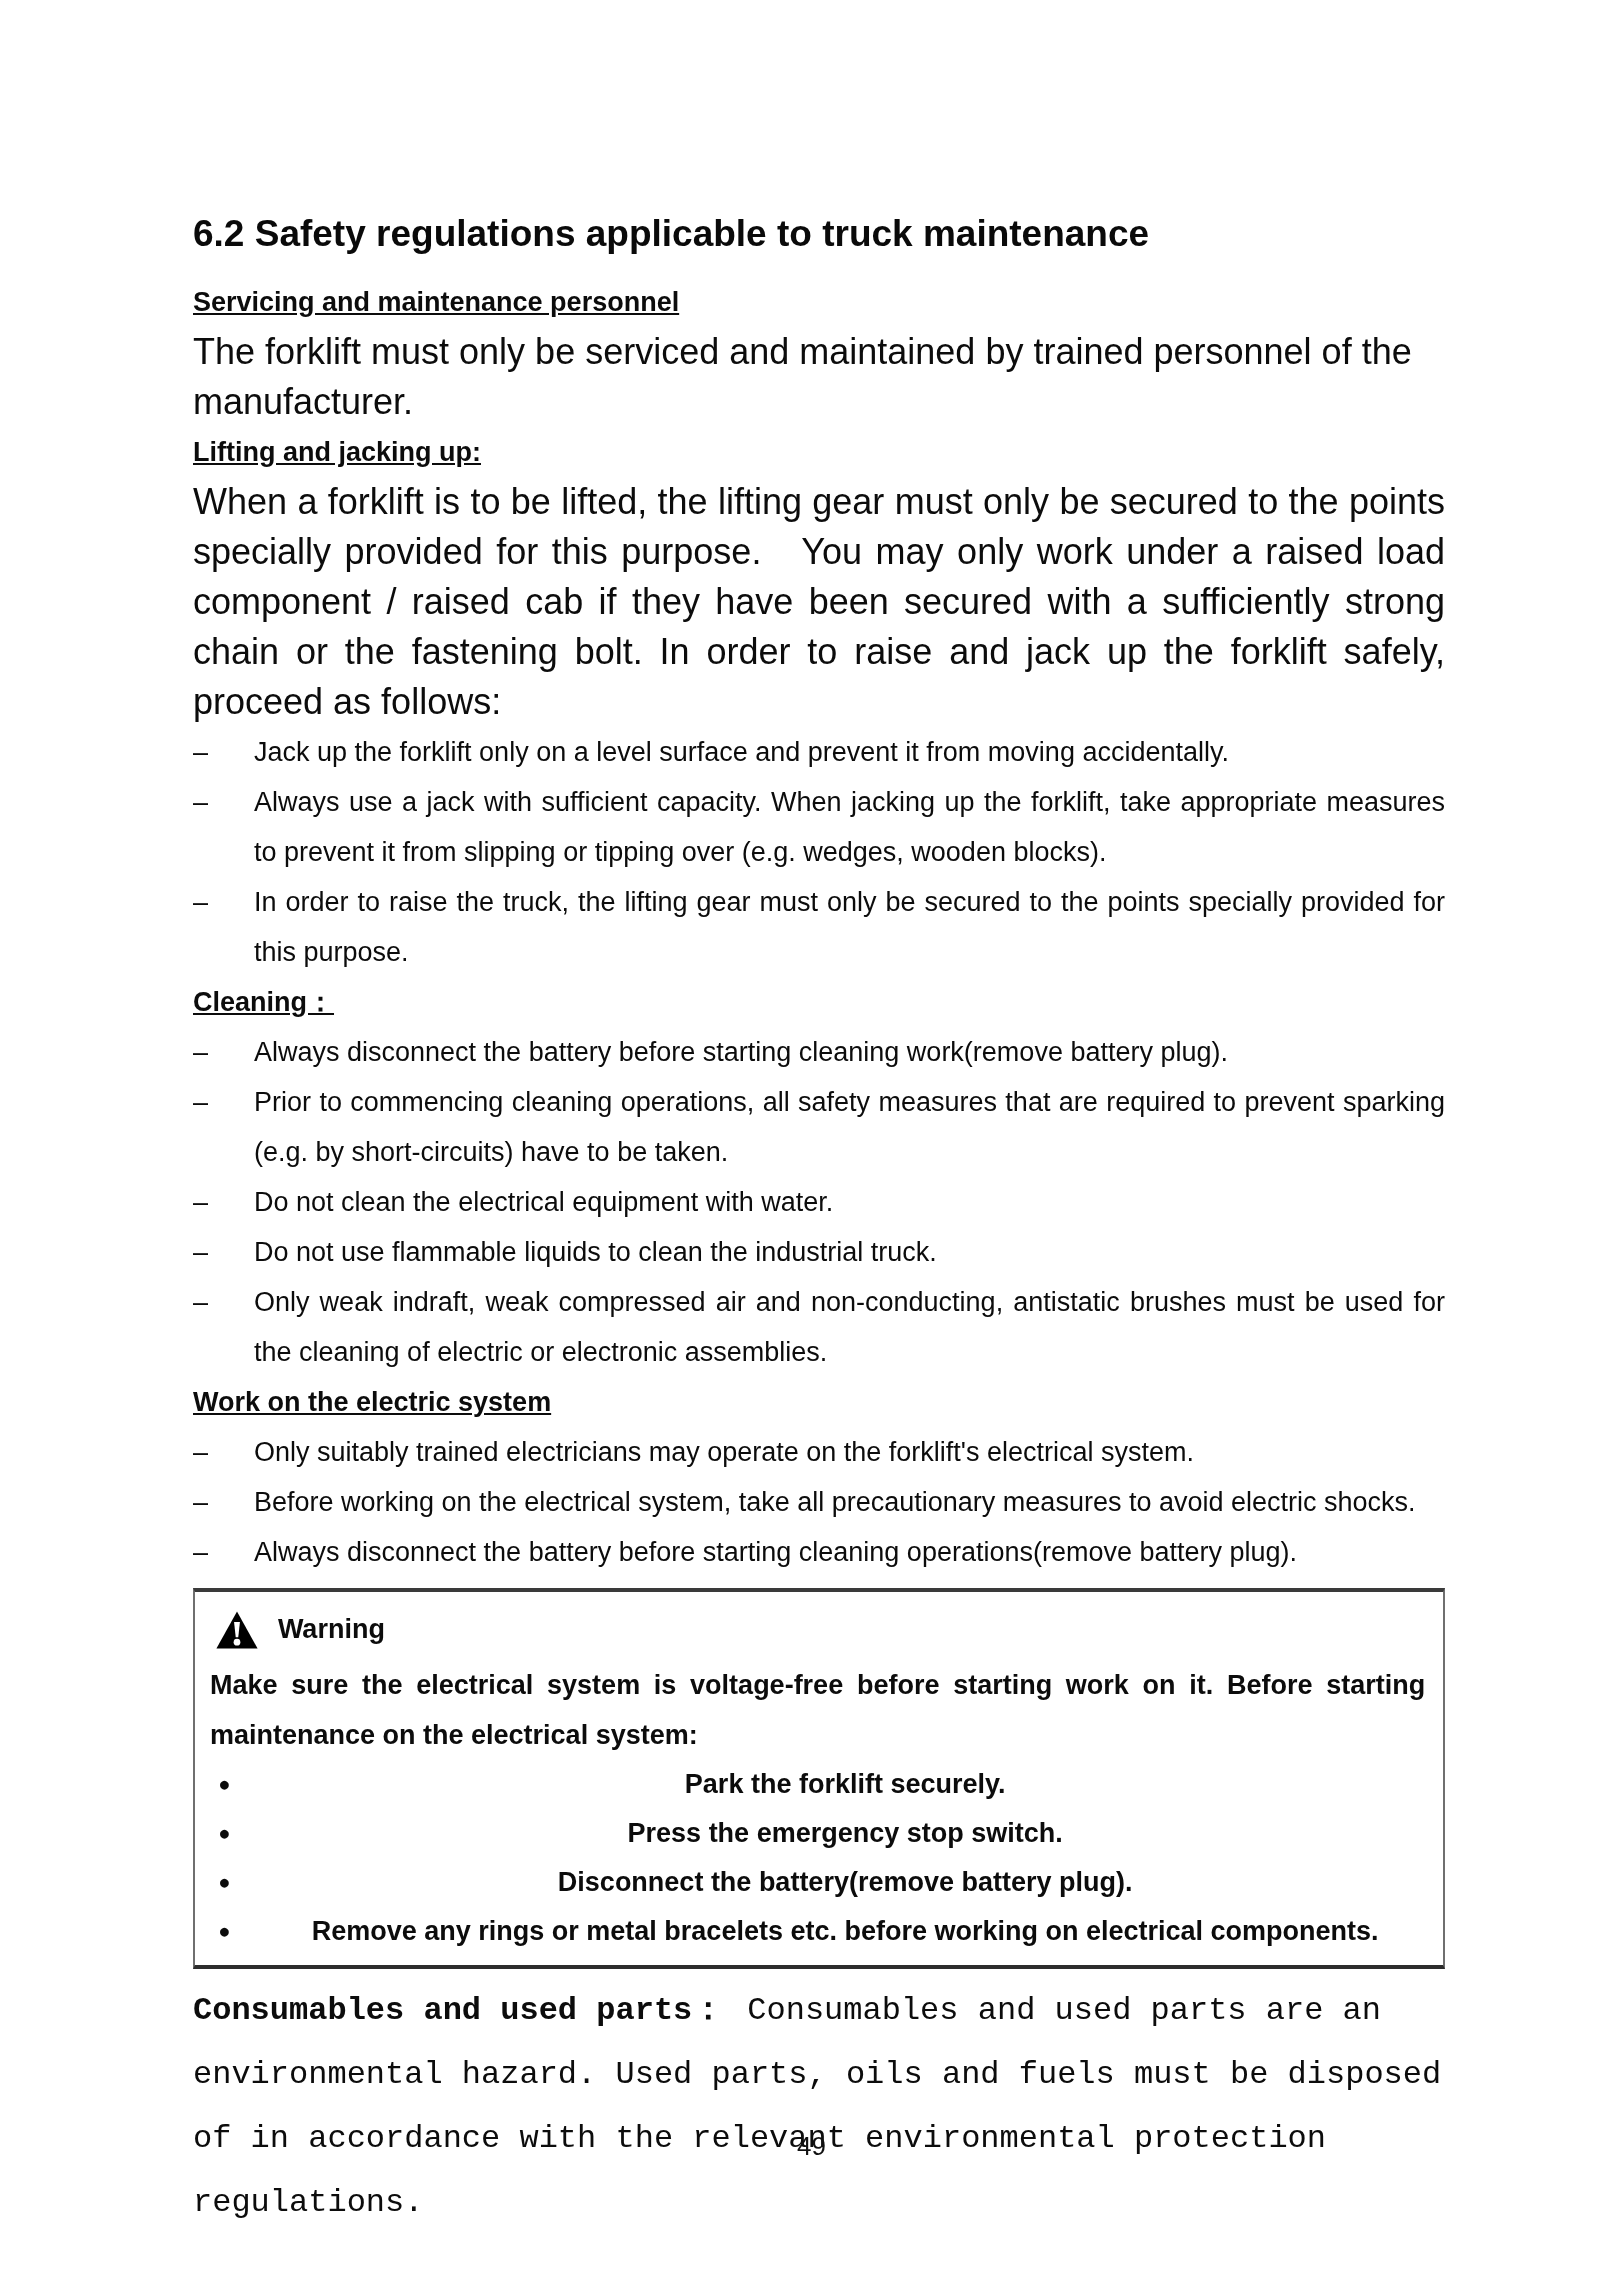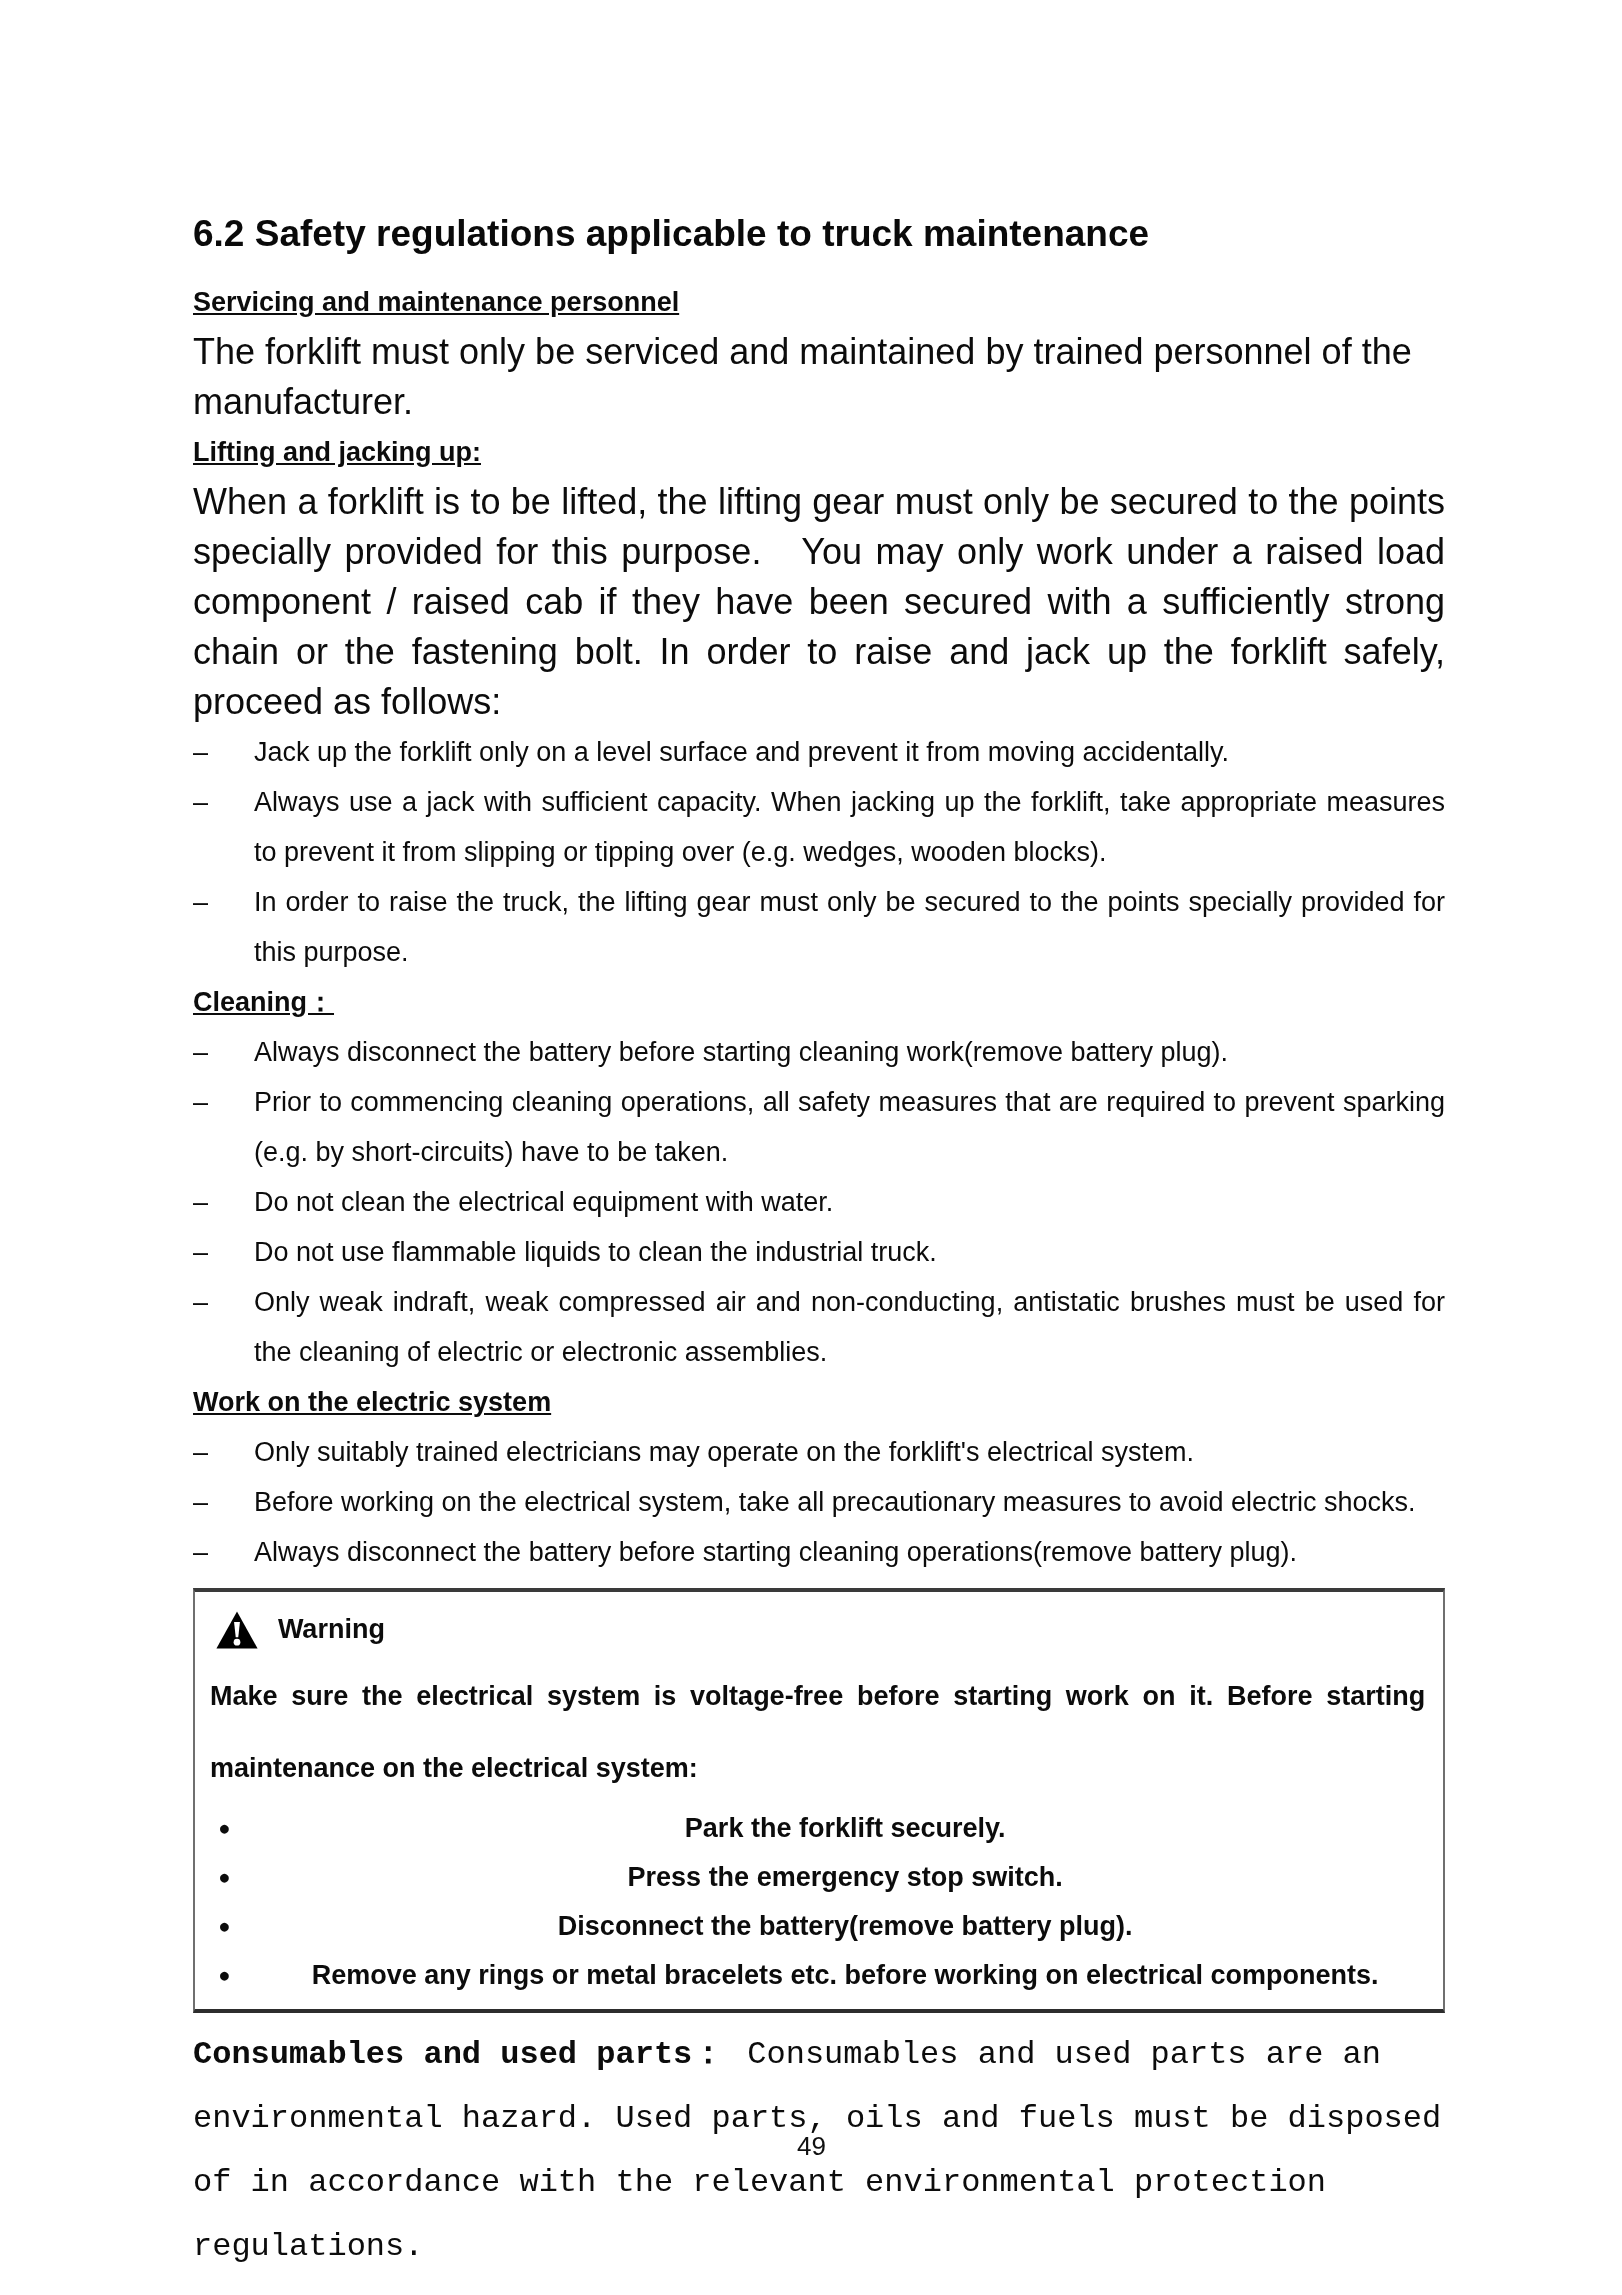--- a/index.html
+++ b/index.html
@@ -30,21 +30,21 @@
     margin-top: 11px;
     border-top: 4.8px solid #3a3a3a;
     border-bottom: 4.8px solid #2d2d2d;
     border-left: 2px solid #6f6f6f;
     border-right: 2px solid #6f6f6f;
     padding: 6.8px 17.7px 9.5px 15px;
   }
   .warning-header { display: flex; align-items: center; margin: 2.7px 0 1.4px 5.5px; height: 57px; }
   .tri { display: inline-flex; margin-right: 20.4px; }
   .warning-title { font-size: 27px; font-weight: 700; }
-  .warning-intro { font-size: 27px; font-weight: 700; margin: 0; line-height: 72px; }
+  .warning-intro { font-size: 27px; font-weight: 700; margin: 0; line-height: 50px; }
   ul.dot-list > li { line-height: 49px; }
   .dot-list .marker { flex: 0 0 55px; padding-left: 8.2px; font-size: 20.4px; }
   .dot-list .li-text { font-weight: 700; text-align: center; }
 
   p.consumables { font-size: 32px; margin: 9.5px 0 0 0; line-height: 64px; font-family: Liberation Mono, monospace; }
   p.consumables strong { font-weight: 700; }
   p.consumables .cons-text { margin-left: 23px; }
 
   .page-number {
     position: absolute; left: 0; right: 0; top: 2131px;

